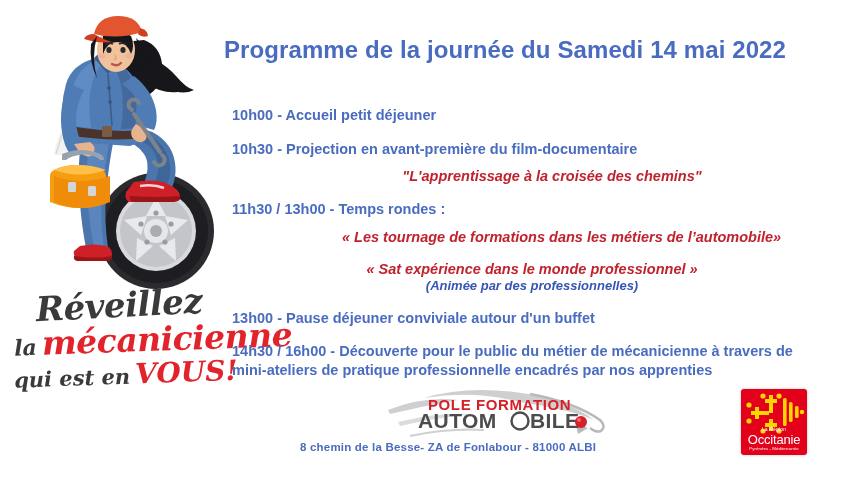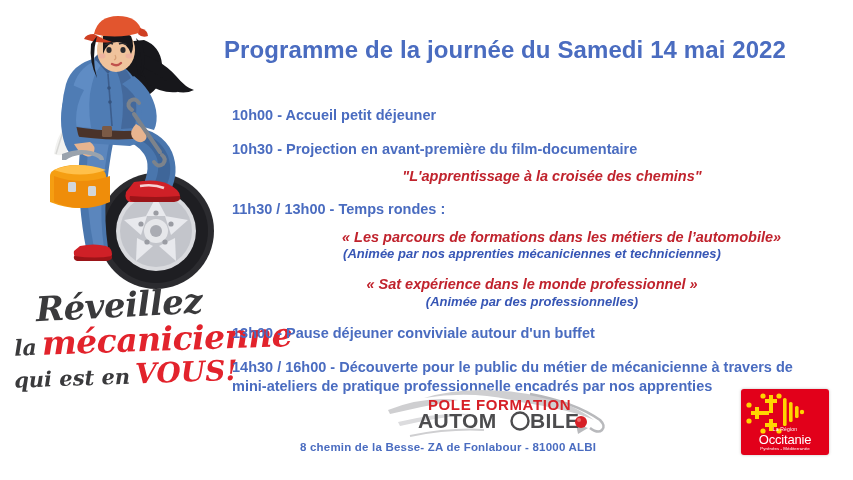--- a/index.html
+++ b/index.html
@@ -149,21 +149,21 @@
     text-align: left;
     font-size: 11.5px;
     font-weight: bold;
     color: #4a6cc0;
     letter-spacing: 0.2px;
   }
   #occitanie {
     position: absolute;
     left: 741px;
     top: 389px;
-    width: 88px;
+    width: 66px;
     height: 66px;
     background: #e2001a;
     border-radius: 3px;
     box-shadow: 0 0 3px rgba(0,0,0,0.25);
     overflow: hidden;
   }
   #occ-text {
     position: absolute;
     left: 0; right: 0;
     bottom: 4px;
@@ -295,22 +295,21 @@
 
   <div id="title">Programme de la journée du Samedi 14 mai 2022</div>
 
   <div id="program">
     <div class="item sched">10h00 - Accueil petit déjeuner</div>
     <div class="item sched tight">10h30 - Projection en avant-première du film-documentaire</div>
     <div class="quote blk-film">"L'apprentissage à la croisée des chemins"</div>
     <div class="item sched tight">11h30 / 13h00 - Temps rondes :</div>
 
     <div class="blk-q1">
-      <div class="quote indent-a">« Les parcours de formations dans les métiers de l’automobile»</div>
-      <div class="sub">(Animée par nos apprenties mécaniciennes et techniciennes)</div>
+      <div class="quote indent-a">« Les tournage de formations dans les métiers de l’automobile»</div>
     </div>
 
     <div class="blk-q2">
       <div class="quote">« Sat expérience dans le monde professionnel »</div>
       <div class="sub">(Animée par des professionnelles)</div>
     </div>
 
     <div class="item sched">13h00 - Pause déjeuner conviviale autour d'un buffet</div>
     <div class="item multi">
       <div>14h30 / 16h00 - Découverte pour le public du métier de mécanicienne  à travers de</div>

